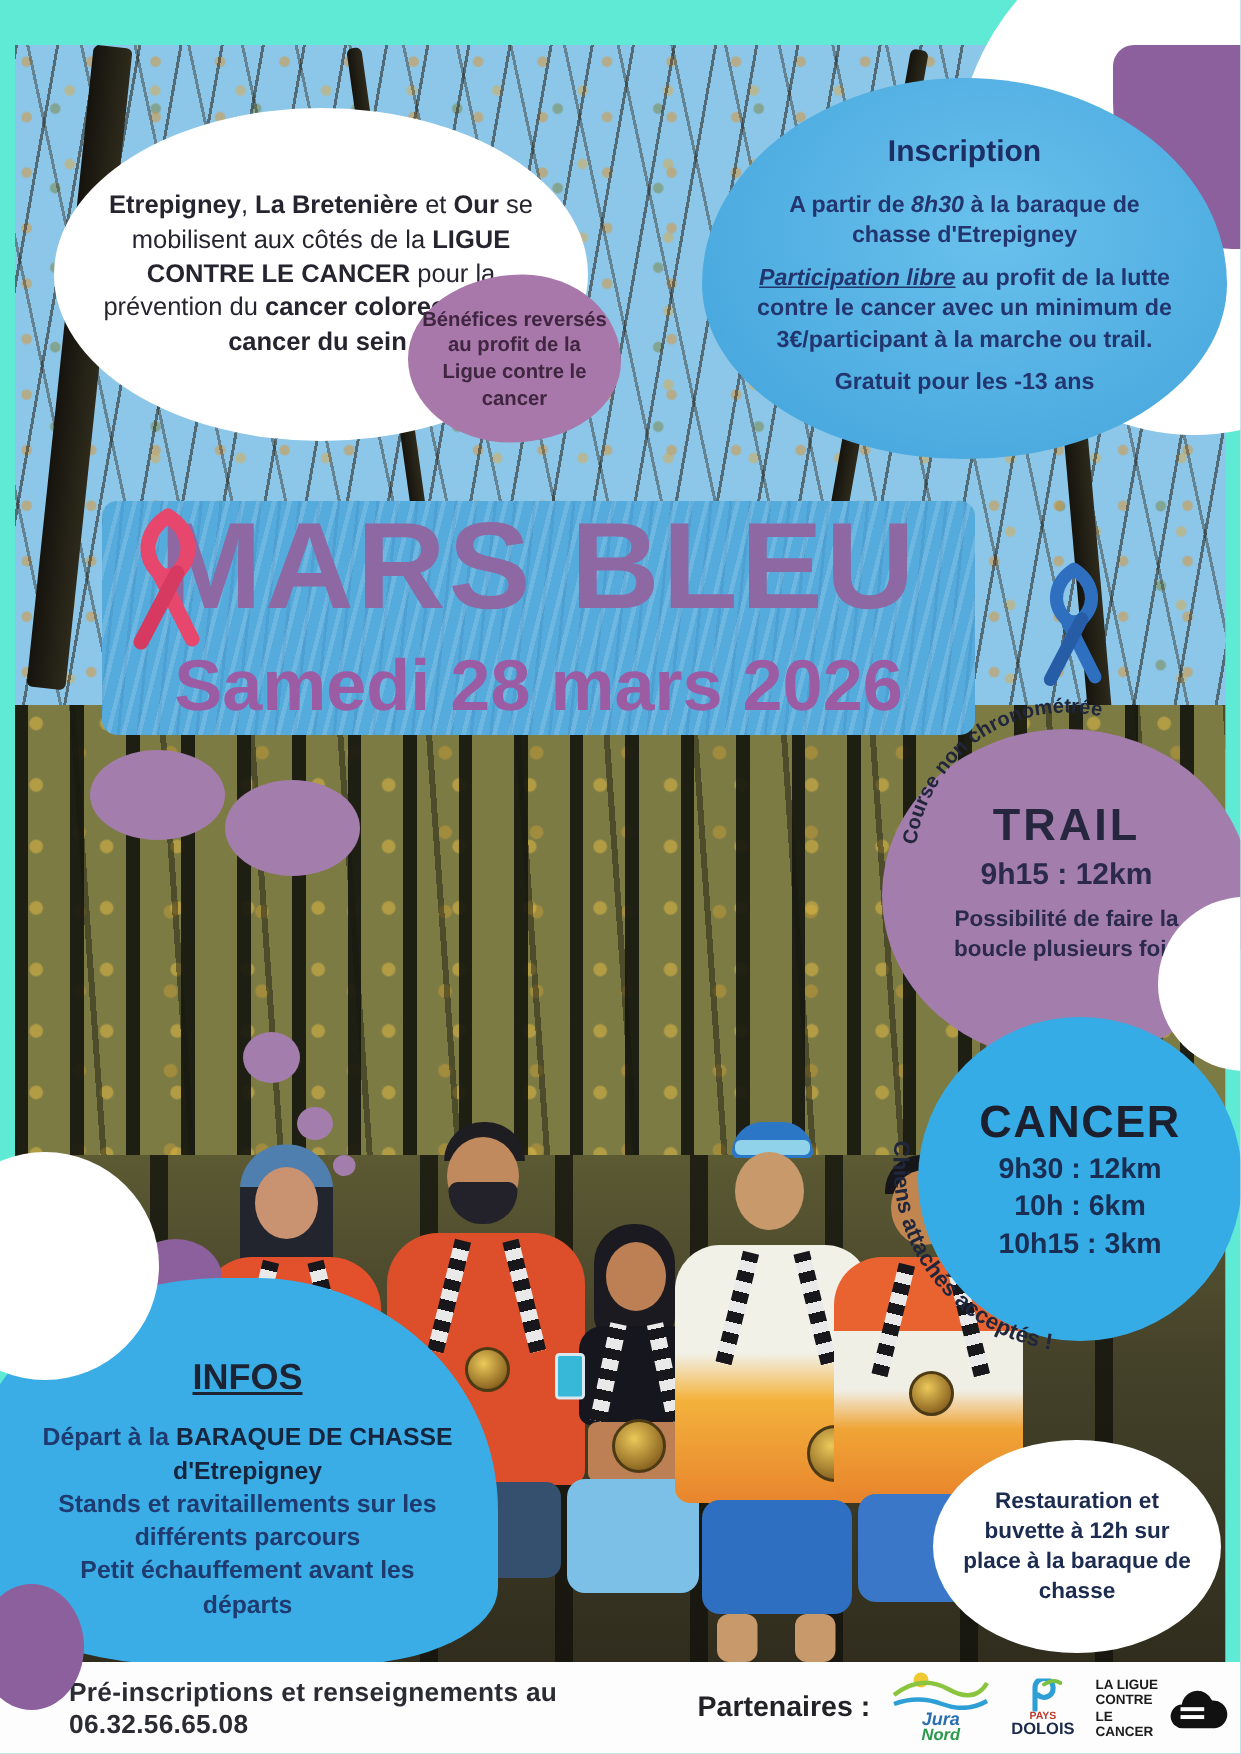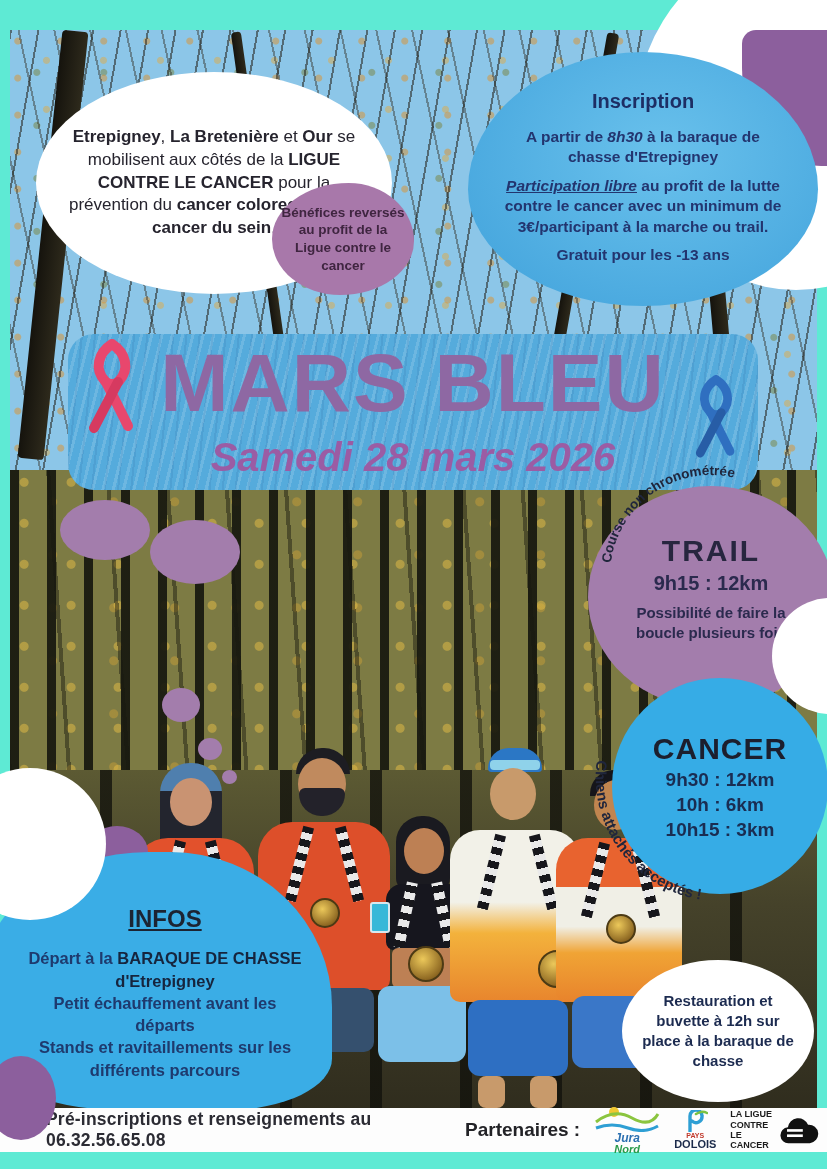--- a/index.html
+++ b/index.html
@@ -80,27 +80,27 @@
   #inscription{left:468px;top:52px;width:350px;height:254px;border-radius:50% 50% 50% 50%/54% 54% 46% 46%;
          background:radial-gradient(ellipse at 55% 40%,#69c1ec 0%,#4aa9df 75%);
          display:flex;flex-direction:column;align-items:center;justify-content:center;text-align:center;
          color:#23356f;font-size:15.5px;font-weight:600;line-height:1.32;padding:16px 30px;box-sizing:border-box;}
   #inscription .ins-title{font-size:20px;font-weight:800;margin-bottom:8px;color:#1d2e64;}
   #inscription .it{font-style:italic;}
   #inscription .ul{font-style:italic;text-decoration:underline;}
   #inscription b{font-weight:800;}
   #inscription p{margin:4px 0;}
   
-  #banner{left:68px;top:334px;width:690px;height:156px;border-radius:26px;
+  #banner{left:68px;top:334px;width:582px;height:156px;border-radius:10px;
           background:#55abdc;
           background-image:repeating-linear-gradient(104deg,rgba(255,255,255,.14) 0 3px,transparent 3px 10px),
                            repeating-linear-gradient(96deg,rgba(30,80,140,.12) 0 2px,transparent 2px 13px);
           display:flex;flex-direction:column;align-items:center;justify-content:center;}
   #banner .bt{font-size:82px;font-weight:800;letter-spacing:2px;color:#8e68a3;line-height:.95;}
-  #banner .bd{font-size:40px;font-weight:800;color:#9b5ca4;margin-top:14px;font-style:italic;}
+  #banner .bd{font-size:48px;font-weight:800;color:#9b5ca4;margin-top:14px;}
   .ribbon{pointer-events:none;}
   
   #motiv{left:30px;top:512px;width:218px;height:196px;background:#a37dac;
          border-radius:48% 52% 55% 45%/52% 48% 46% 54%;
          display:flex;align-items:center;justify-content:center;text-align:center;
          color:#2b2240;font-weight:800;font-size:17px;line-height:1.38;padding:10px 14px;box-sizing:border-box;}
   .m-bump{background:#a37dac;border-radius:50%;}
   
   #trail{left:588px;top:486px;width:246px;height:222px;background:#a37dac;border-radius:50%;
          display:flex;flex-direction:column;align-items:center;justify-content:flex-start;text-align:center;
@@ -125,21 +125,21 @@
          display:flex;flex-direction:column;align-items:center;justify-content:center;text-align:center;
          color:#1e3a6e;font-size:16.5px;font-weight:600;line-height:1.35;padding:12px 26px 14px 44px;box-sizing:border-box;}
   #infos .inf-title{font-size:24px;font-weight:800;color:#1c2433;text-decoration:underline;margin-bottom:12px;margin-top:24px;}
   #infos b{font-weight:800;color:#16253e;}
   #purple-corner-bl{left:-14px;top:1056px;width:70px;height:84px;background:#8c5f9d;border-radius:50%;z-index:30;}
   
   #restau{left:622px;top:960px;width:192px;height:142px;background:#fff;border-radius:50%;
           display:flex;align-items:center;justify-content:center;text-align:center;
           color:#1c2b50;font-weight:800;font-size:15px;line-height:1.35;padding:10px 16px;box-sizing:border-box;}
   
-  #footer{left:0;top:1108px;width:827px;height:44px;background:#fdfdfd;z-index:20;
+  #footer{left:0;top:1108px;width:827px;height:61px;background:#fdfdfd;z-index:20;
           display:flex;align-items:center;padding:0 8px 0 46px;box-sizing:border-box;gap:14px;}
   #footer .phone{font-size:17.5px;font-weight:800;color:#2b2b33;letter-spacing:.2px;}
   #footer .plabel{font-size:19px;font-weight:800;color:#232327;margin-left:8px;white-space:nowrap;}
   .logo{display:flex;flex-direction:column;align-items:center;justify-content:center;}
   .jura-txt{font-size:12px;font-weight:700;font-style:italic;color:#2a6fb0;line-height:1;}
   .jura-txt2{font-size:11px;font-weight:700;font-style:italic;color:#2a9a4a;line-height:1;}
   .dolois-top{font-size:7px;font-weight:800;color:#c0392b;line-height:1;}
   .dolois-bottom{font-size:11px;font-weight:800;color:#1b2a4a;line-height:1;}
   .ligue-txt{font-size:9px;font-weight:800;color:#1b1b1b;line-height:1.15;}
   .ligue-row{display:flex;align-items:center;gap:4px;}
@@ -267,22 +267,22 @@
   </div>
   <svg class="abs" id="marche-arc" viewBox="0 0 280 280">
     <path id="marcheArcPath" d="M 16 100 A 124 124 0 0 0 252 172" fill="none"></path>
     <text class="arc-text" font-size="15"><textPath href="#marcheArcPath" startOffset="2%">Chiens attachés acceptés !</textPath></text>
   </svg>
 
   <div class="abs" id="purple-lump"></div>
   <div class="abs" id="infos">
     <div class="inf-title">INFOS</div>
     <div><span>Départ  à la </span><b>BARAQUE DE CHASSE d'Etrepigney</b></div>
+    <div>Stands et ravitaillements sur les différents parcours</div>
     <div>Petit échauffement avant les départs</div>
-    <div>Stands et ravitaillements sur les différents parcours</div>
   </div>
   <div class="abs" id="white-circ-left"></div>
 
   <div class="abs" id="restau">
     <div>Restauration et buvette à 12h sur place à la baraque de chasse</div>
   </div>
 
   <div class="abs" id="footer">
     <span class="phone">Pré-inscriptions et renseignements au 06.32.56.65.08</span>
     <span class="plabel">Partenaires :</span>

